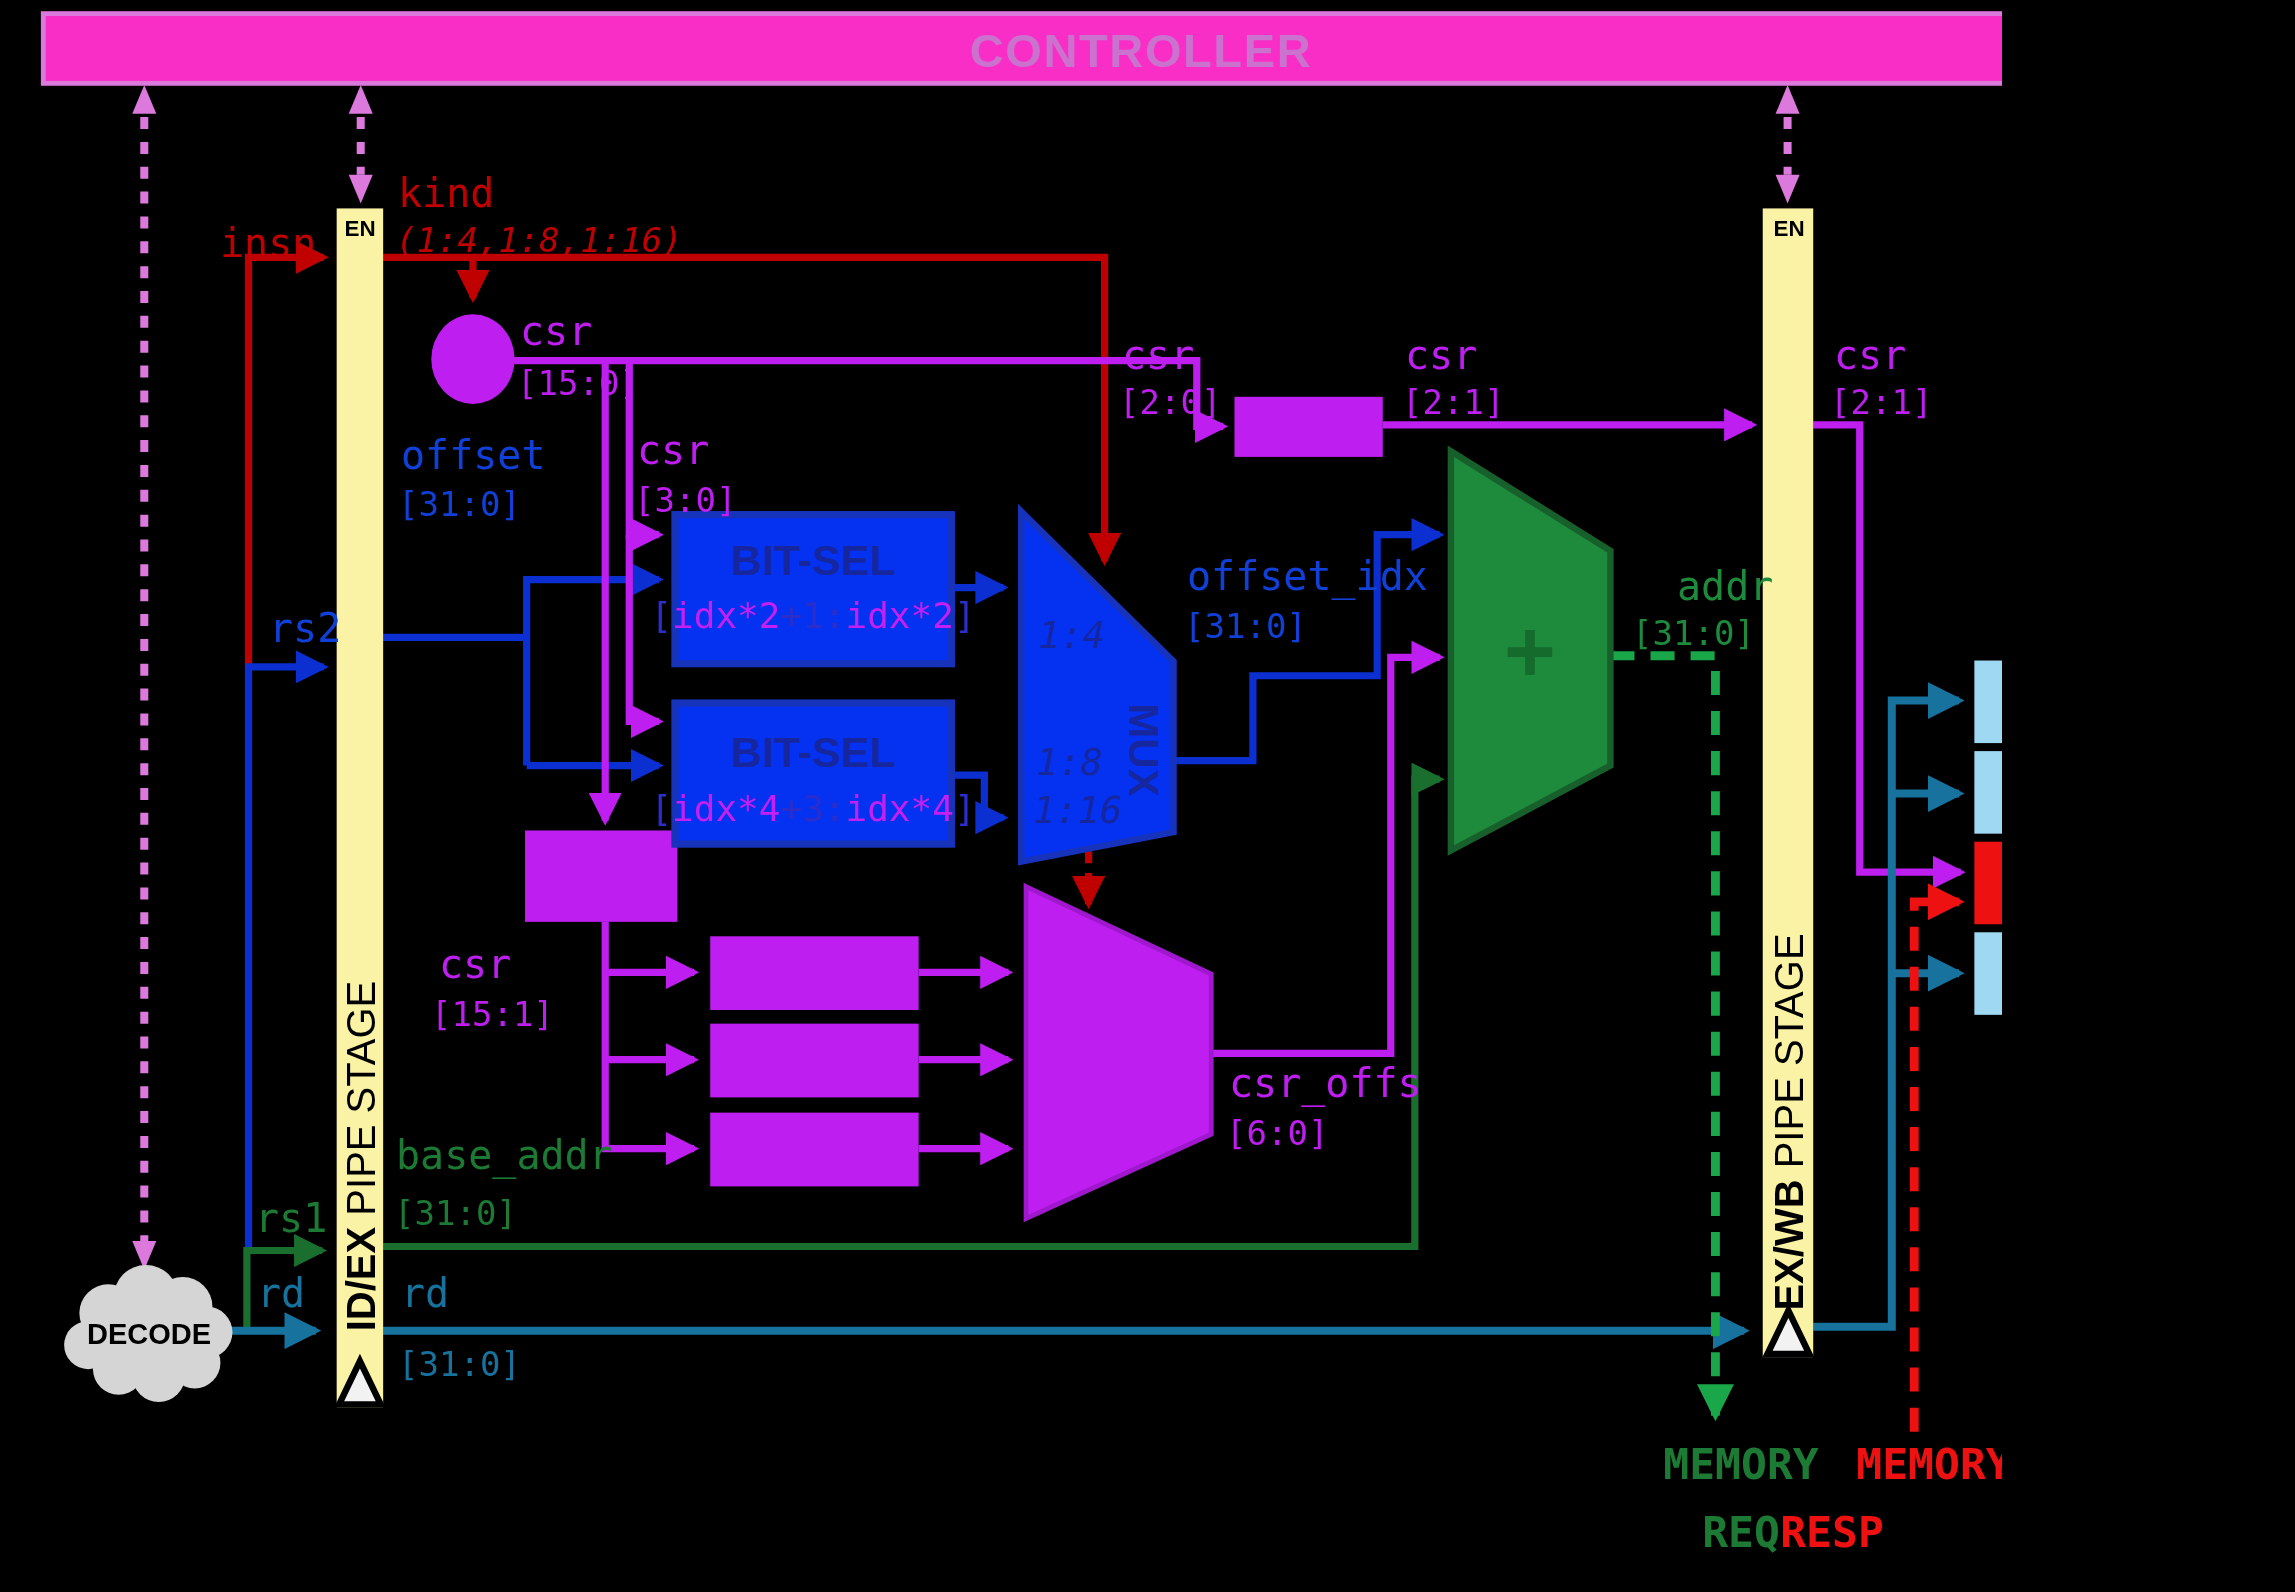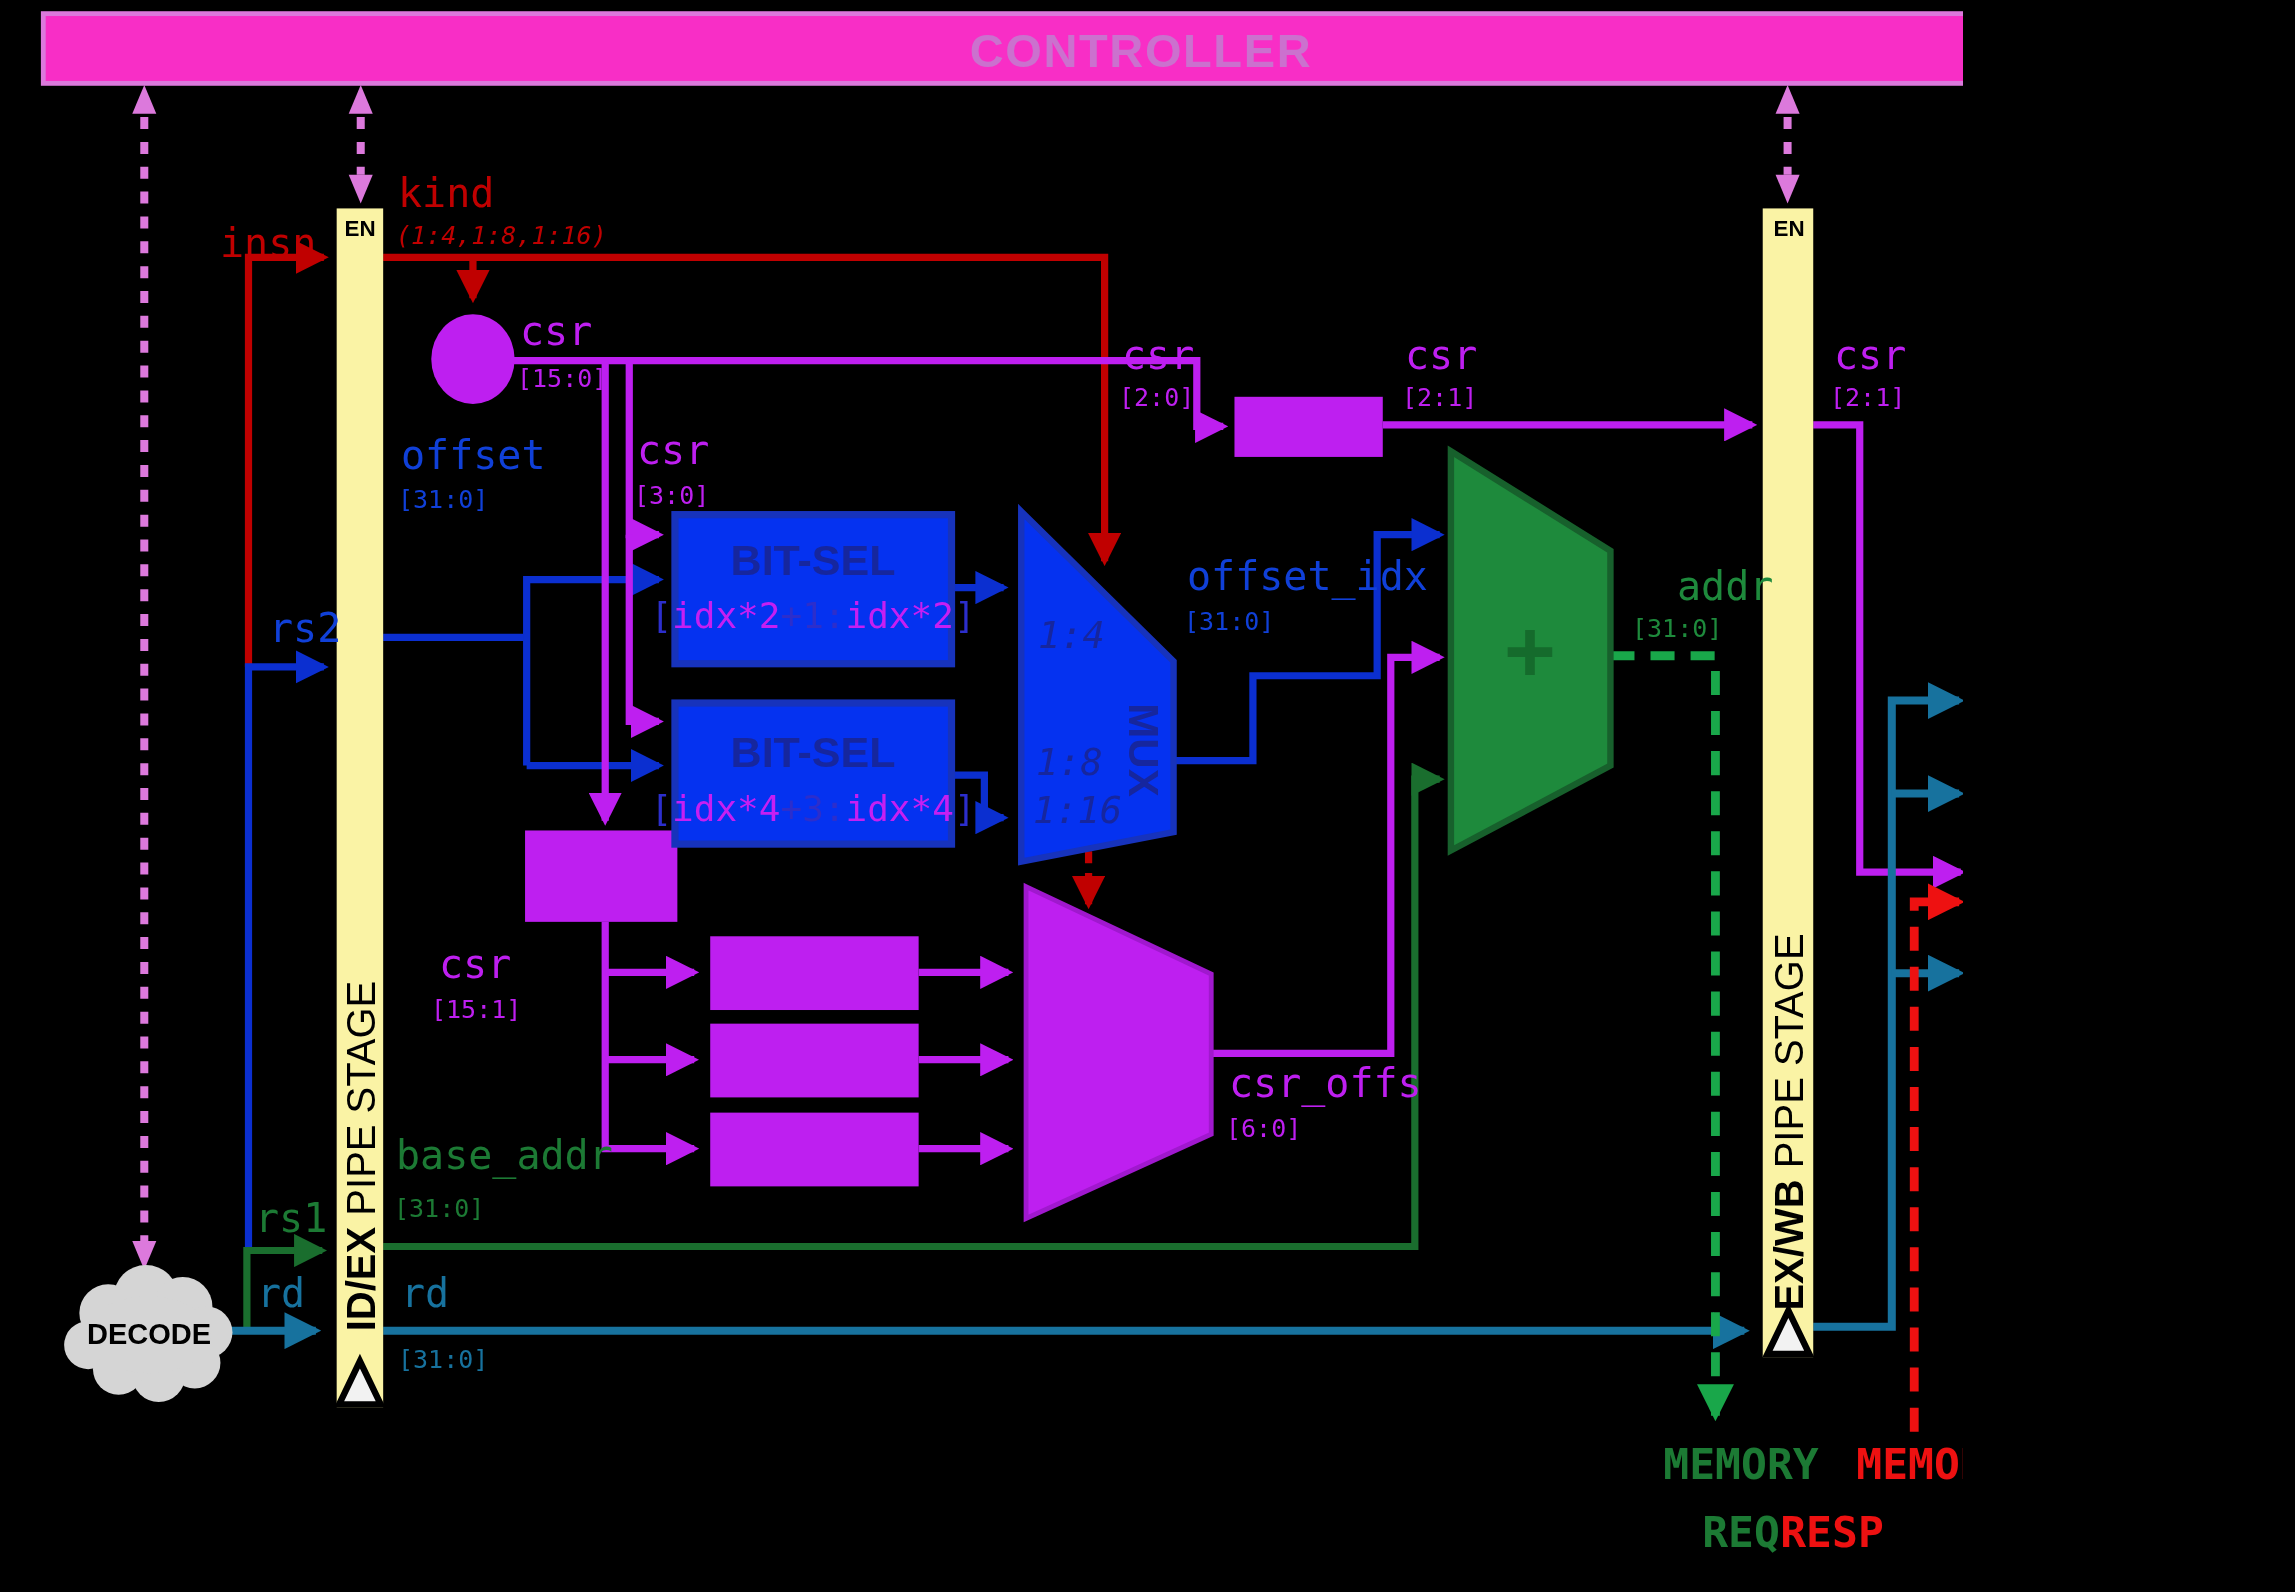--- a/index.html
+++ b/index.html
@@ -4,26 +4,26 @@
 <style>
   :root{
     --red:#c00000; --bred:#ee1111; --mag:#be1ff0; --blue:#0b2fd0;
     --navy:#16269e; --bluebox:#0532f0; --blueborder:#1733bc;
     --green:#1e8a3c; --dgreen:#1a6e2e; --bgreen:#19a74a; --teal:#17729e;
     --yellow:#faf3a5; --pink:#f82ec6; --pinklight:#dc79dc; --lblue:#9fd8f2;
     --gray:#d5d5d5; --plus:#156b2c;
   }
   html,body{margin:0;padding:0;background:#000;}
   #stage{position:relative;width:1963px;height:1592px;background:#000;overflow:hidden;
-         font-family:"DejaVu Sans Mono", monospace;}
+         font-family:"DejaVu Sans Mono", monospace;padding-left:39px;}
   #wires{position:absolute;left:0;top:0;}
   .lbl{position:absolute;line-height:1;white-space:nowrap;}
   .sans{font-family:"Liberation Sans", sans-serif;}
   .name{font-size:40px;}
-  .range{font-size:25px;}
+  .range{font-size:34px;}
   .red{color:var(--red);margin-top:16px;} .bred{color:var(--bred);} .mag{color:var(--mag);}
   .blue{color:#1040d8;} .green{color:var(--green);} .dgreen{color:#1c7a34;}
   .teal{color:var(--teal);}
   .italic{font-style:italic;}
   .ctr{transform:translateX(-50%);text-align:center;}
   .controller-text{font-size:47px;font-weight:bold;color:#cb71ce;letter-spacing:1.6px;}
   .bar-label{font-size:40px;color:#000;transform:rotate(-90deg) translateX(-50%);
              transform-origin:left top;}
   .en{font-size:22.4px;font-weight:bold;color:#000;}
   .bitsel-title{font-size:43px;font-weight:bold;color:var(--navy);}

